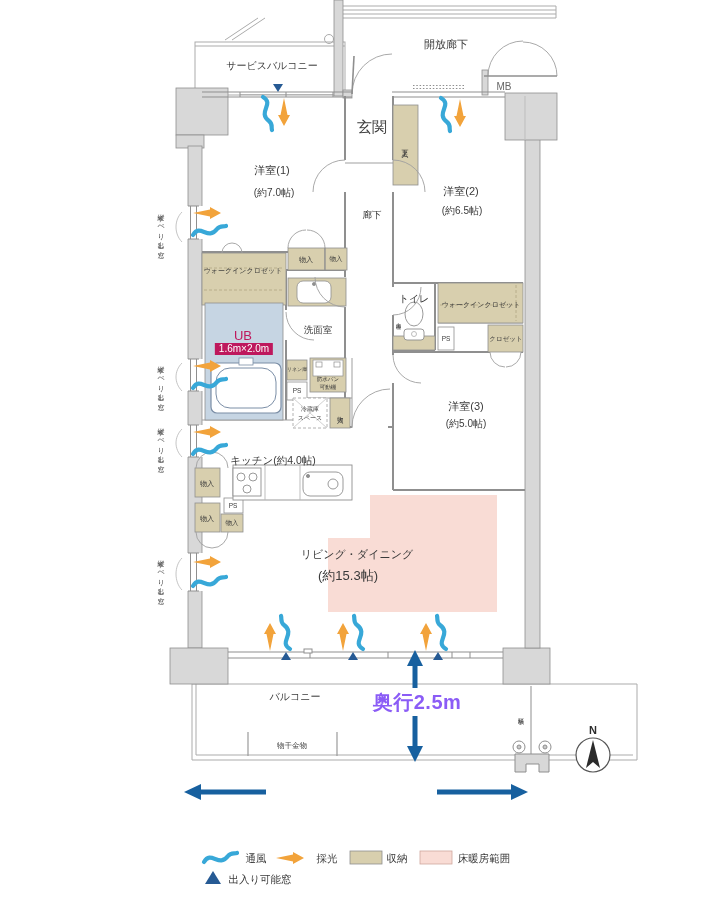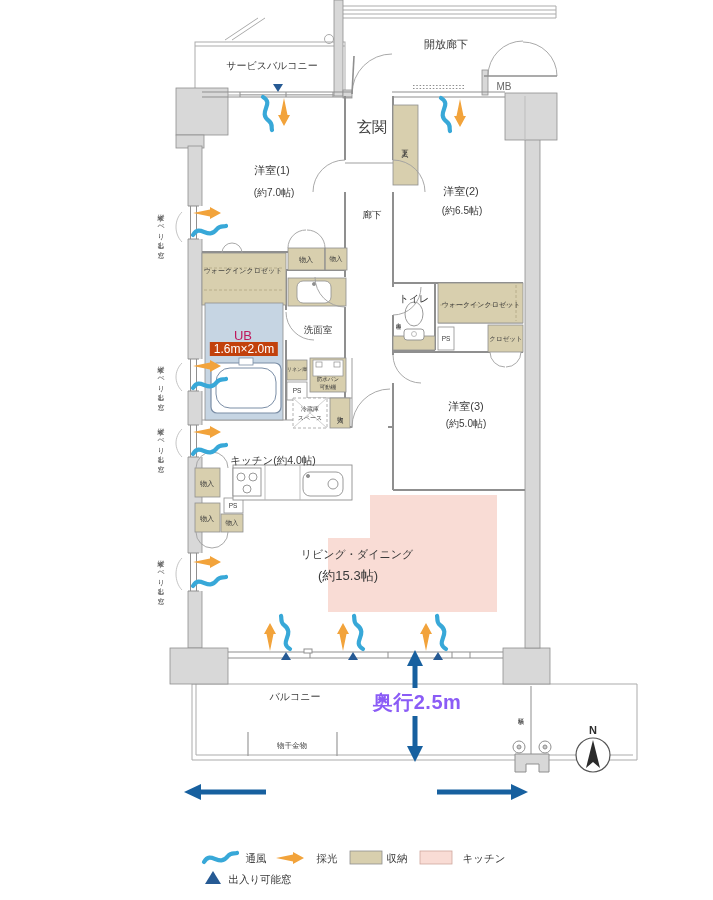--- a/index.html
+++ b/index.html
@@ -3,21 +3,21 @@
 <meta charset="utf-8">
 <style>
   html,body{margin:0;padding:0;background:#fff;}
   .stage{position:relative;width:713px;height:900px;background:#fff;overflow:hidden;
          font-family:"Liberation Sans","DejaVu Sans",sans-serif;}
   .stage svg{position:absolute;left:0;top:0;}
   .L{position:absolute;transform:translate(-50%,-50%);white-space:nowrap;color:#3a3a3a;
      font-family:"Liberation Sans","DejaVu Sans",sans-serif;line-height:1;}
   .V{writing-mode:vertical-rl;text-orientation:upright;letter-spacing:1px;}
   .accent{color:#8b5cf6;font-weight:bold;letter-spacing:.5px;}
-  .badge{background:#c2410c;color:#fff;padding:1px 4px;font-size:12px;}
+  .badge{background:#be185d;color:#fff;padding:1px 4px;font-size:10px;}
   .muted{color:#666;}
 </style>
 </head>
 <body>
 
 <div class="stage">
 <svg width="713" height="900" viewBox="0 0 713 900">
   <defs>
     <polygon id="arr" points="0,6 17,2.5 17,0 28,6 17,12 17,9.5" fill="#f2a33b"></polygon>
     <path id="wav" d="M0,9 C7,-3 15,15 24,3 C27,-1 30,1 33,0" stroke="#38a8d8" stroke-width="4.2" fill="none" stroke-linecap="round"></path>
@@ -358,15 +358,15 @@
 <div class="L V" style="left:161px;top:574px;font-size:7px">縦すべり出し窓</div>
 <div class="L" style="left:295px;top:697px;font-size:10px">バルコニー</div>
 <div class="L" style="left:292px;top:746px;font-size:7.5px">物干金物</div>
 <div class="L V" style="left:521px;top:714px;font-size:6px">隔板</div>
 <div class="L accent" style="left:417px;top:702px;font-size:20px">奥行2.5m</div>
 <div class="L" style="left:593px;top:730px;font-size:11px;font-weight:bold;color:#2b2b2b">N</div>
 
 <div class="L" style="left:256px;top:858px;font-size:10.5px">通風</div>
 <div class="L" style="left:327px;top:858px;font-size:10.5px">採光</div>
 <div class="L" style="left:397px;top:858px;font-size:10.5px">収納</div>
-<div class="L" style="left:484px;top:858px;font-size:10.5px">キッチン</div>
+<div class="L" style="left:484px;top:858px;font-size:10.5px">床暖房範囲</div>
 <div class="L" style="left:260px;top:879px;font-size:10.5px">出入り可能窓</div>
 </div>
 
 </body></html>

